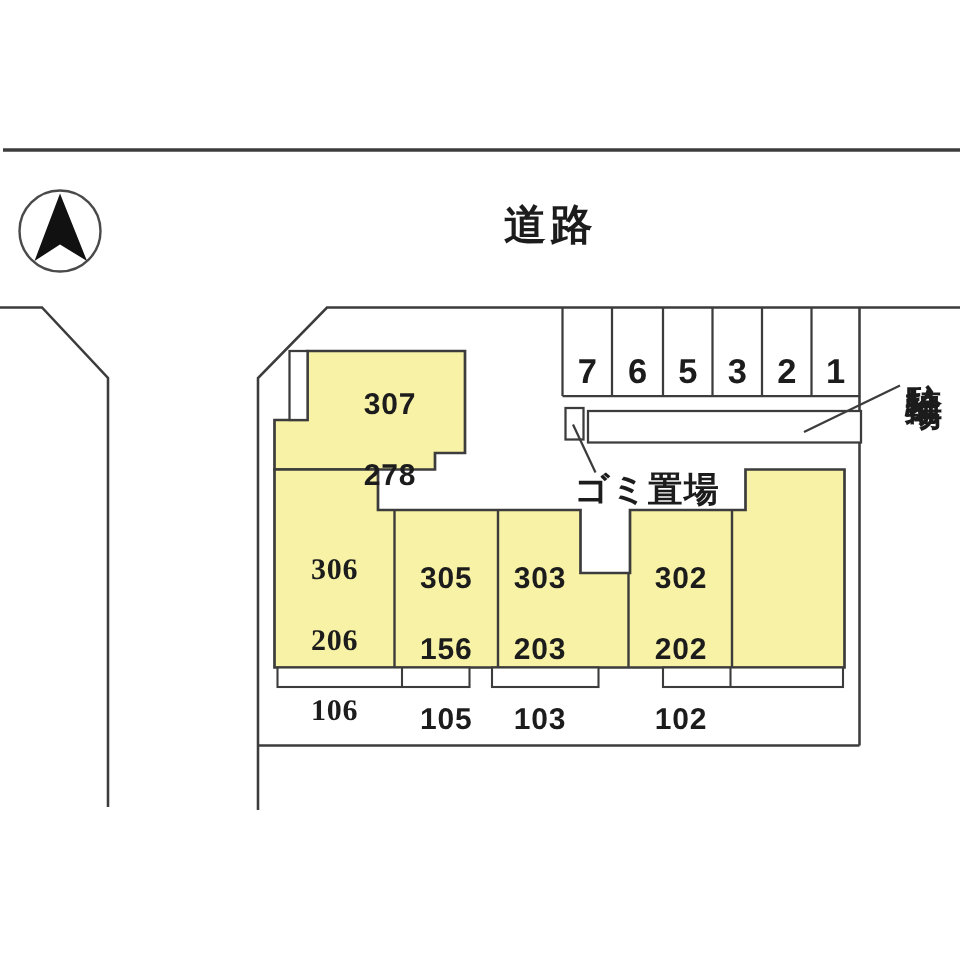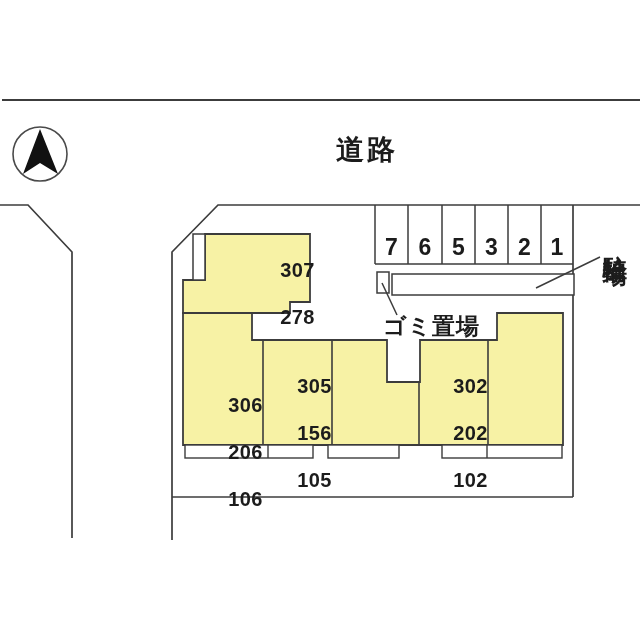--- a/index.html
+++ b/index.html
@@ -9,23 +9,23 @@
   }
   #shapes{position:absolute;left:0;top:0;width:640px;height:640px;}
   .lbl{position:absolute;color:#1c1c1c;font-weight:600;}
   .road-lbl{left:336px;top:131px;width:120px;font-size:28px;letter-spacing:3px;}
   .garbage-lbl{left:383px;top:311px;width:130px;font-size:23px;letter-spacing:1px;}
   .bike-lbl{left:599px;top:236px;font-size:24px;writing-mode:vertical-rl;text-orientation:upright;letter-spacing:4px;}
   .pk{position:absolute;top:229px;height:36px;font-size:23px;font-weight:600;
       display:flex;align-items:center;justify-content:center;}
   .stack{position:absolute;font-size:20px;font-weight:600;line-height:23.5px;
          text-align:center;letter-spacing:0.5px;white-space:pre-line;}
-  .stack span{display:block;text-align:right;}
+  .stack span{display:block;}
   .stack-307{left:205px;top:235px;width:110px;}
-  .stack-306{left:183px;top:370px;width:80px;}
+  .stack-306{left:183px;top:345px;width:80px;font-family:Liberation Serif, serif;}
   .stack-305{left:263px;top:351px;width:69px;}
   .stack-303{left:326px;top:351px;width:68px;}
   .stack-302{left:420px;top:351px;width:68px;}
   .stack-301{left:488px;top:351px;width:75px;}
 </style>
 </head>
 <body>
 
 <div id="stage">
 
@@ -89,19 +89,24 @@
   <div class="stack stack-306">
     <span>306</span>
     <span>206</span>
     <span>106</span>
   </div>
   <div class="stack stack-305">
     <span>305</span>
     <span>156</span>
     <span>105</span>
   </div>
+  <div class="stack stack-303">
+    <span>303</span>
+    <span>203</span>
+    <span>103</span>
+  </div>
   <div class="stack stack-302">
     <span>302</span>
     <span>202</span>
     <span>102</span>
   </div>
 
 </div>
 
 </body></html>

